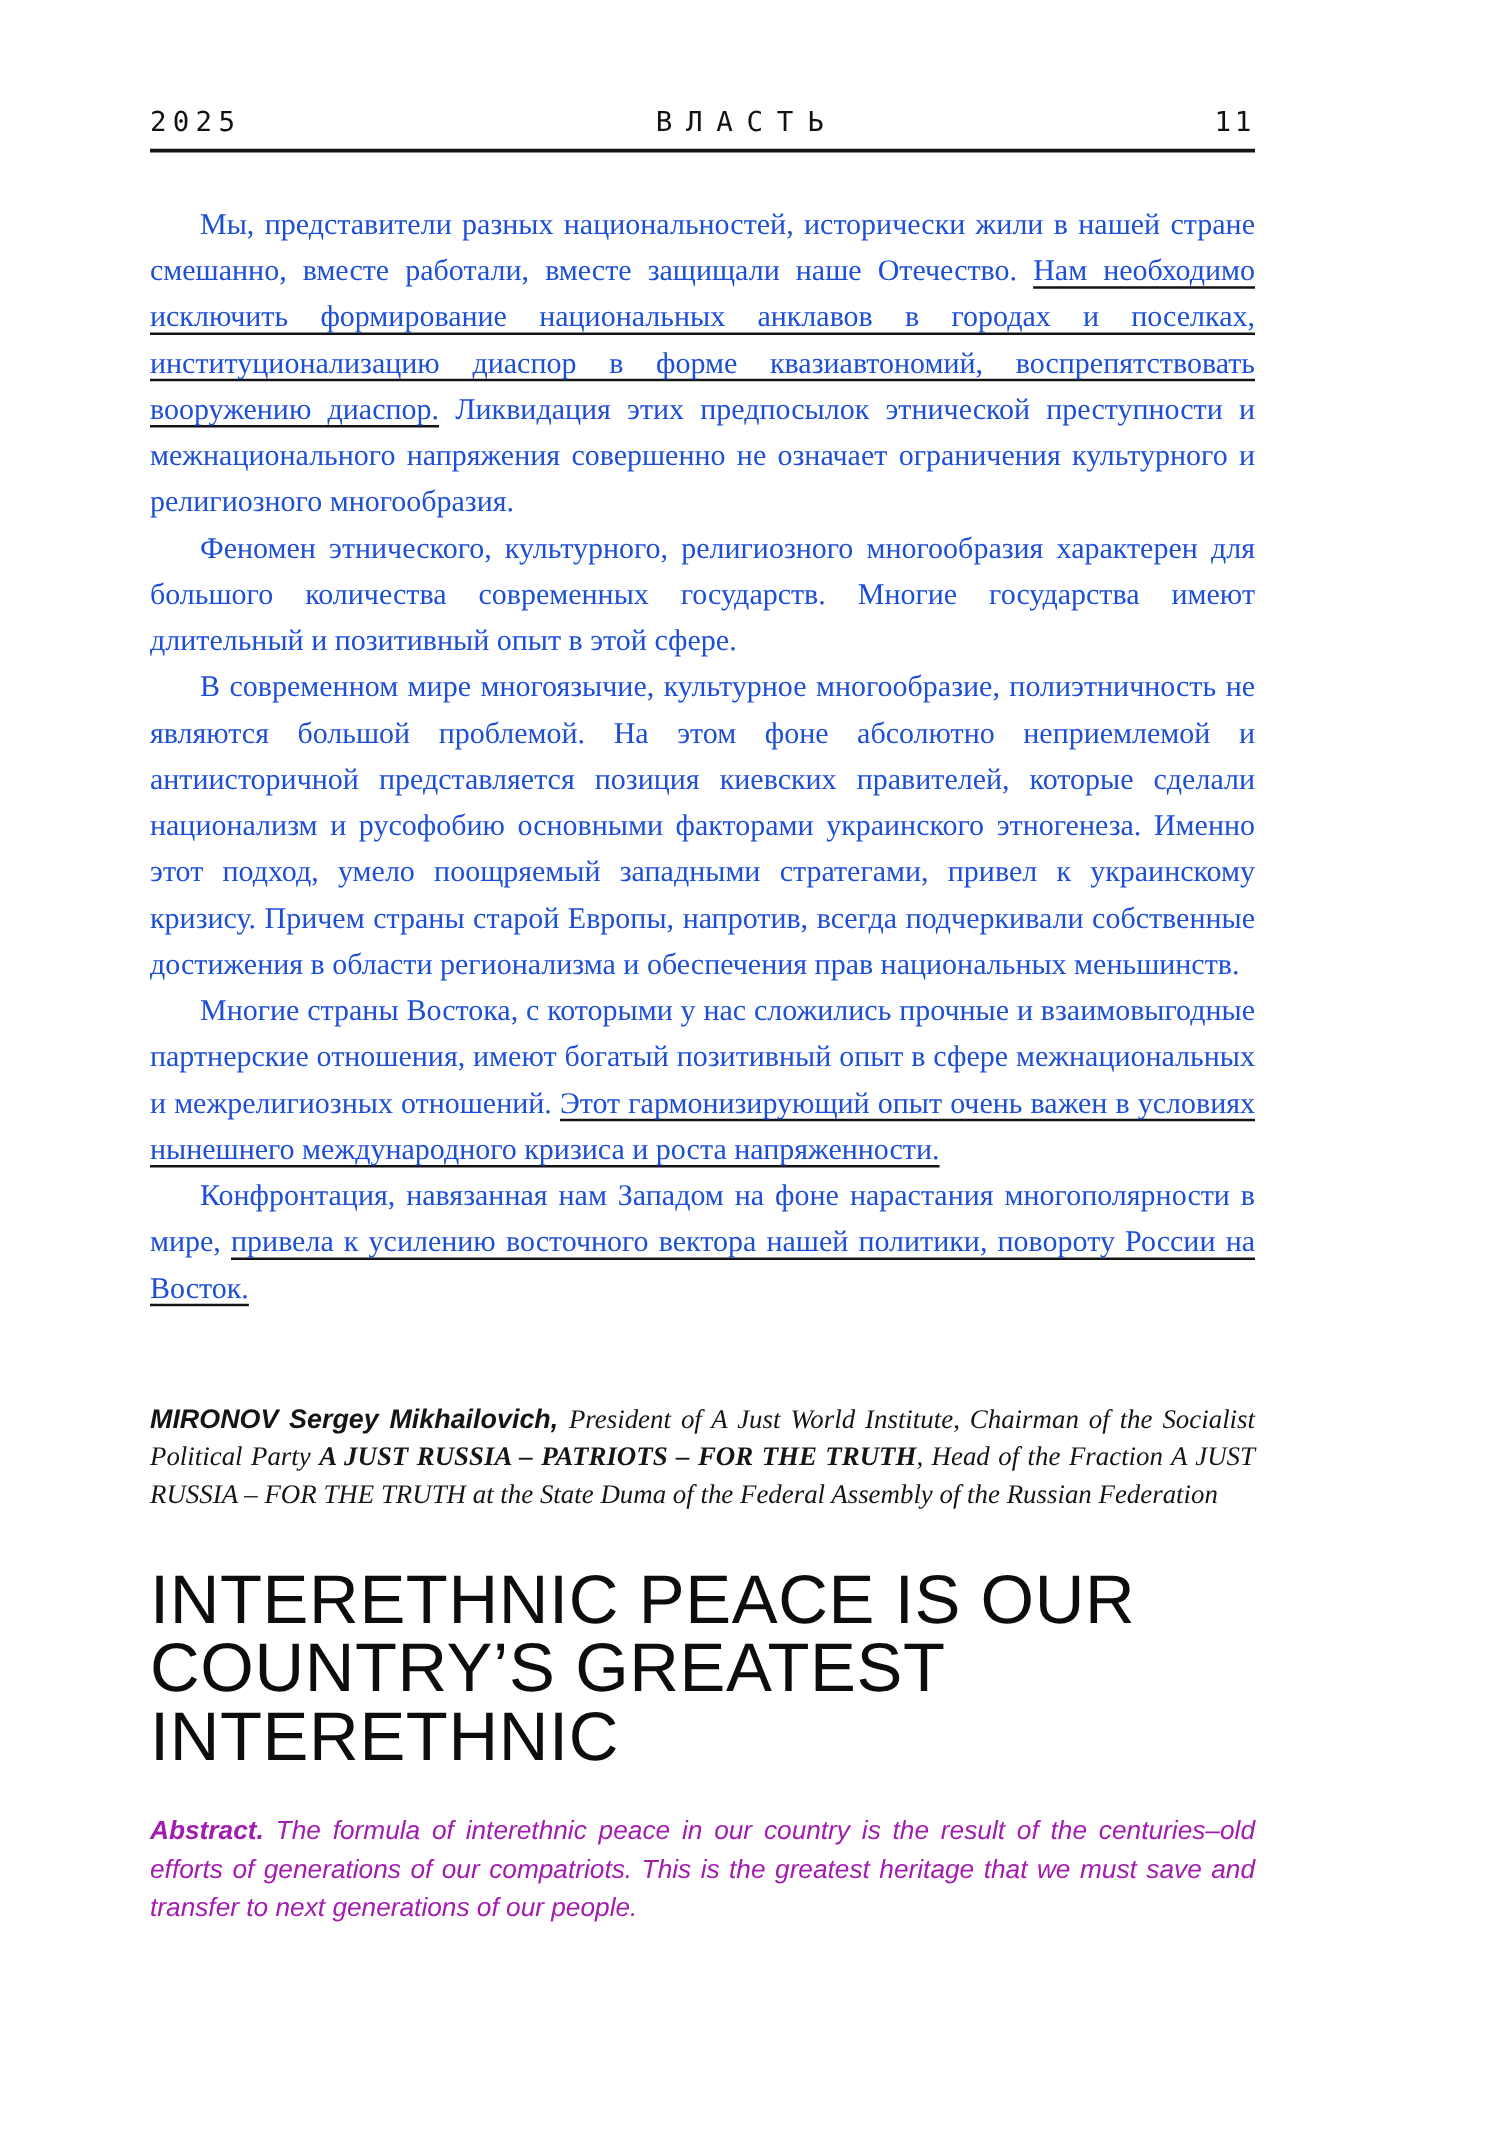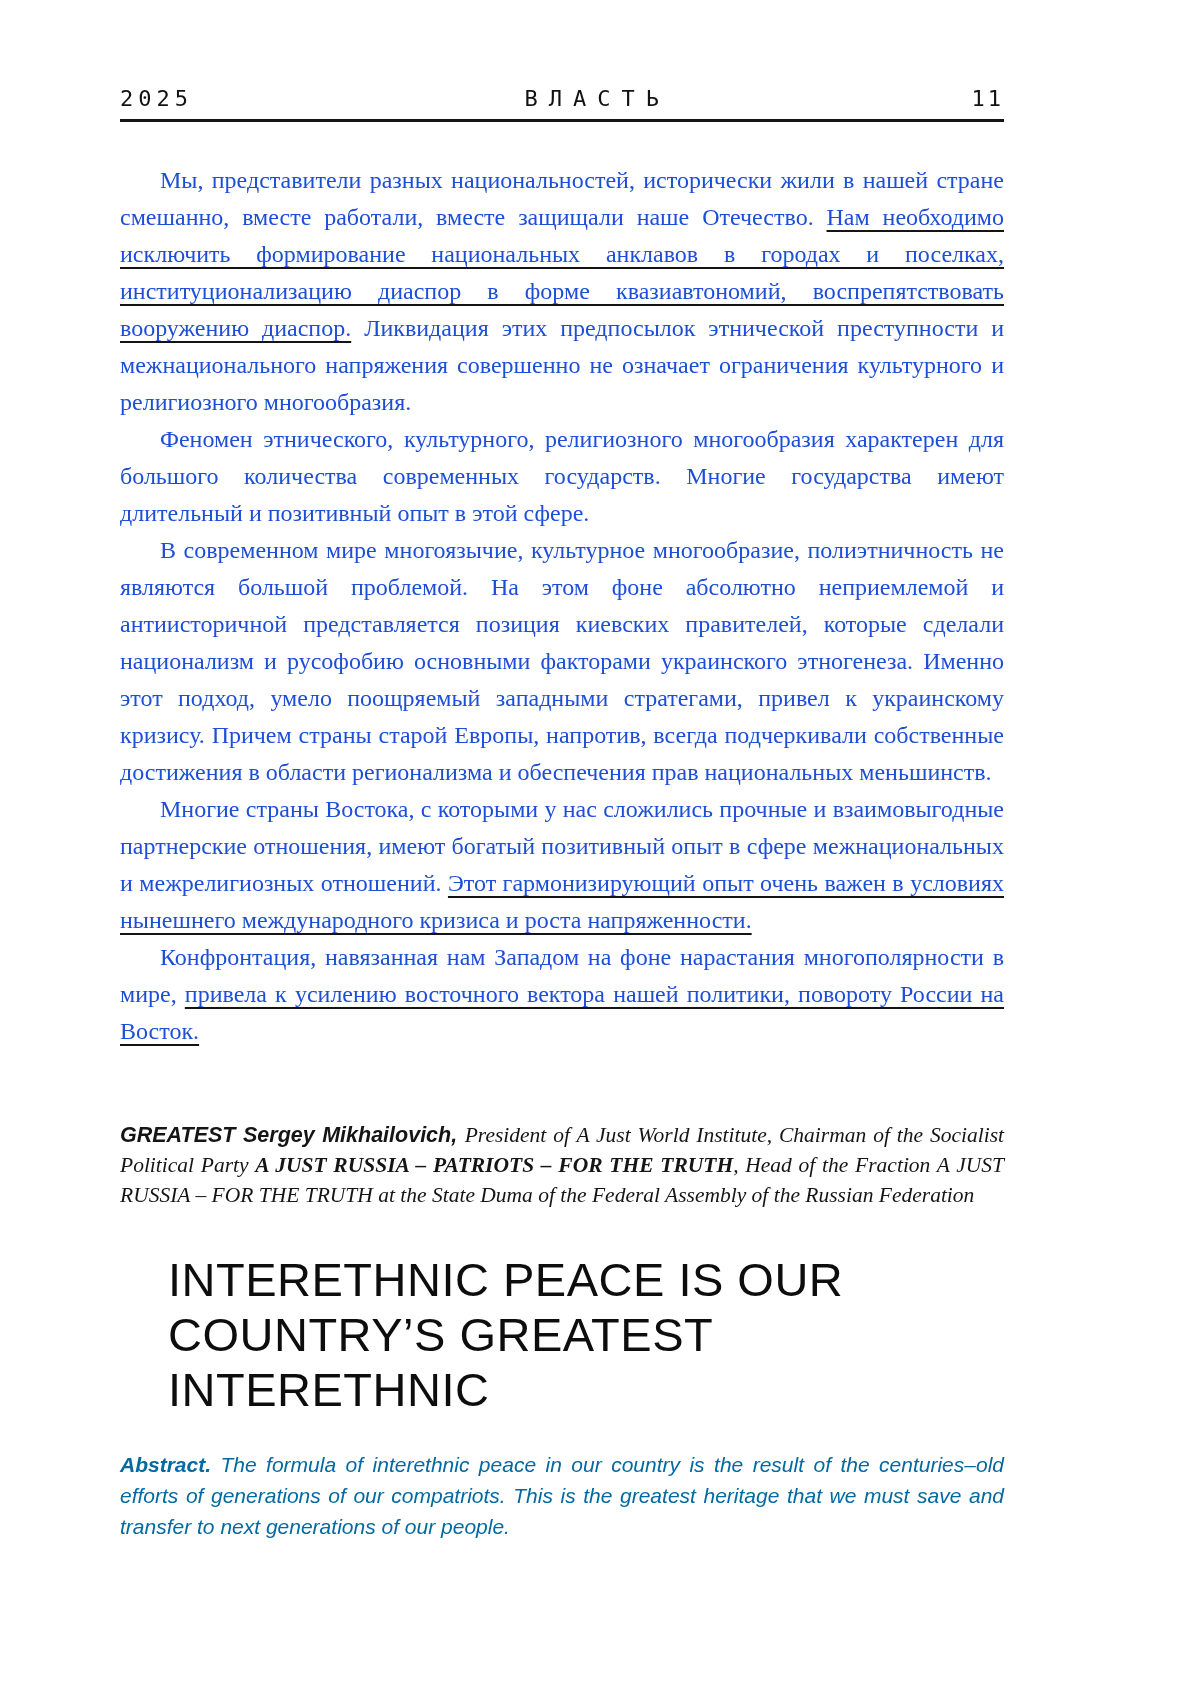--- a/index.html
+++ b/index.html
@@ -63,36 +63,35 @@
     font-style: italic;
     text-align: justify;
     color: #151515;
   }
   .author .b { font-weight: bold; }
   .author .sans { font-family: "Liberation Sans", sans-serif; }
   
   .arttitle {
     margin-top: 42px;
     font-family: "Liberation Sans", sans-serif;
-    font-size: 47px;
+    font-size: 55px;
     line-height: 55px;
     font-weight: 400;
     letter-spacing: 0.5px;
     color: #0d0d0d;
-    margin-left: 48px;
   }
   
   .abstract {
     margin-top: 32px;
     font-family: "Liberation Sans", sans-serif;
     font-style: italic;
     font-size: 21px;
     line-height: 31px;
     text-align: justify;
-    color: #0369a1;
+    color: #a21caf;
   }
   .abstract .label { font-weight: bold; }
 </style>
 </head>
 <body>
 
 <div class="page">
 
   <div class="runhead">
     <span class="year">2025</span>
@@ -101,21 +100,21 @@
   </div>
 
   <div class="bodytext" id="paragraphs">
       <p class="para"><span>Мы, представители разных национальностей, исторически жили в нашей стране смешанно, вместе работали, вместе защищали наше Отечество. </span><span class="u">Нам необходимо исключить формирование национальных анклавов в городах и поселках, институционализацию диаспор в форме квазиавтономий, воспрепятствовать вооружению диаспор.</span><span> Ликвидация этих предпосылок этнической преступности и межнационального напряжения совершенно не означает ограничения культурного и религиозного многообразия.</span></p>
       <p class="para"><span>Феномен этнического, культурного, религиозного многообразия характерен для большого количества современных государств. Многие государства имеют длительный и позитивный опыт в этой сфере.</span></p>
       <p class="para"><span>В современном мире многоязычие, культурное многообразие, полиэтничность не являются большой проблемой. На этом фоне абсолютно неприемлемой и антиисторичной представляется позиция киевских правителей, которые сделали национализм и русофобию основными факторами украинского этногенеза. Именно этот подход, умело поощряемый западными стратегами, привел к украинскому кризису. Причем страны старой Европы, напротив, всегда подчеркивали собственные достижения в области регионализма и обеспечения прав национальных меньшинств.</span></p>
       <p class="para"><span>Многие страны Востока, с которыми у нас сложились прочные и взаимовыгодные партнерские отношения, имеют богатый позитивный опыт в сфере межнациональных и межрелигиозных отношений. </span><span class="u">Этот гармонизирующий опыт очень важен в условиях нынешнего международного кризиса и роста напряженности.</span></p>
       <p class="para"><span>Конфронтация, навязанная нам Западом на фоне нарастания многополярности в мире, </span><span class="u">привела к усилению восточного вектора нашей политики, повороту России на Восток.</span></p>
     </div>
 
-  <p class="author" id="author-block"><span class="b sans">GREATEST Sergey Mikhailovich, </span><span>President of A Just World Institute, Chairman of the Socialist Political Party </span><span class="b">A JUST RUSSIA – PATRIOTS – FOR THE TRUTH</span><span>, Head of the Fraction A JUST RUSSIA – FOR THE TRUTH at the State Duma of the Federal Assembly of the Russian Federation</span></p>
+  <p class="author" id="author-block"><span class="b sans">MIRONOV Sergey Mikhailovich, </span><span>President of A Just World Institute, Chairman of the Socialist Political Party </span><span class="b">A JUST RUSSIA – PATRIOTS – FOR THE TRUTH</span><span>, Head of the Fraction A JUST RUSSIA – FOR THE TRUTH at the State Duma of the Federal Assembly of the Russian Federation</span></p>
 
   <div class="arttitle">
     <div>INTERETHNIC PEACE IS OUR</div>
     <div>COUNTRY’S GREATEST INTERETHNIC</div>
   </div>
 
   <p class="abstract"><span class="label">Abstract.</span><span> The formula of interethnic peace in our country is the result of the centuries–old efforts of generations of our compatriots. This is the greatest heritage that we must save and transfer to next generations of our people.</span></p>
 
 </div>
 

